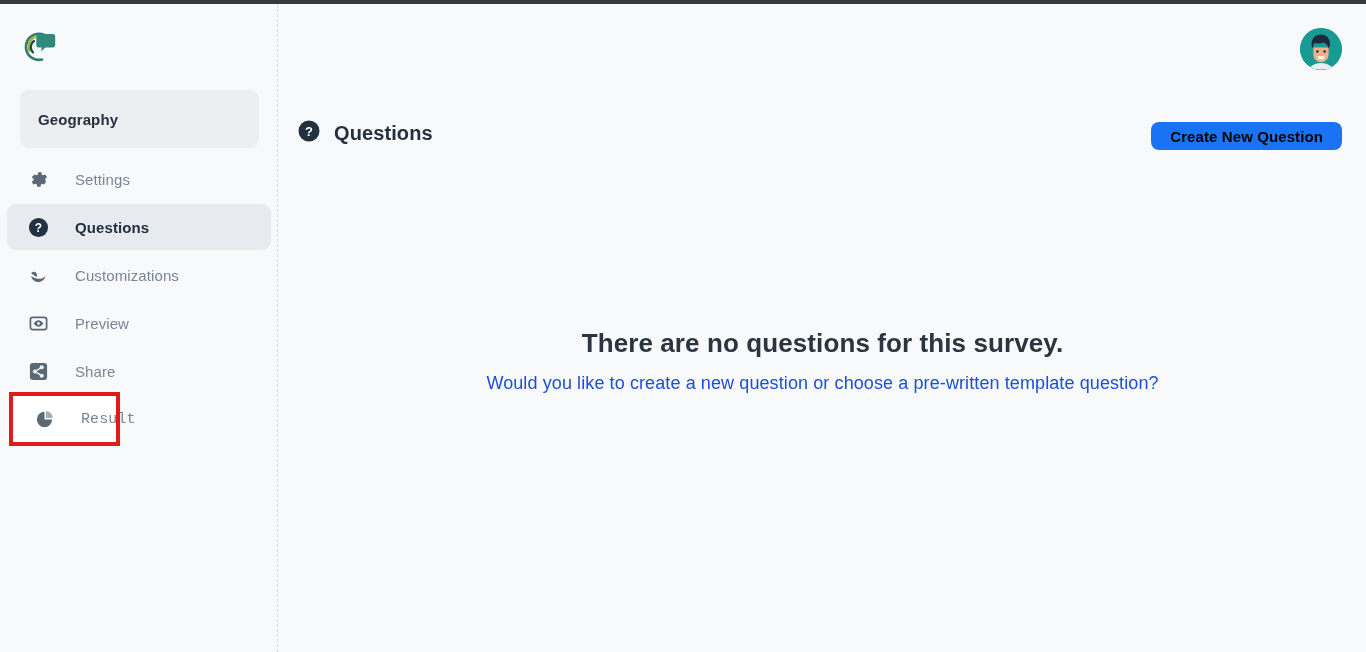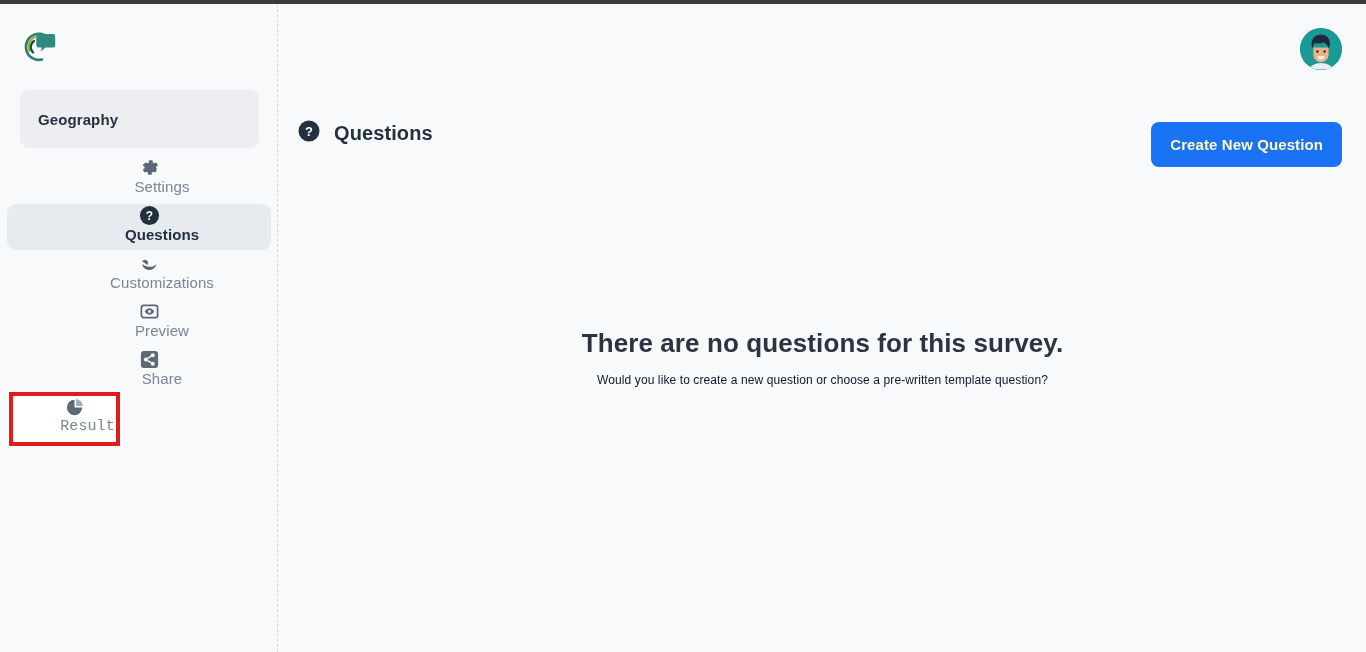--- a/index.html
+++ b/index.html
@@ -73,21 +73,20 @@
   }
   .nav-item {
     position: relative;
     display: flex;
     align-items: center;
     height: 46px;
     margin: 0 7px 2px 7px;
     padding-left: 20px;
     border-radius: 9px;
     box-sizing: border-box;
-    flex-direction: column;
   }
   .nav-item .nav-icon {
     width: 22px;
     height: 22px;
     display: flex;
     align-items: center;
     justify-content: center;
     flex: 0 0 22px;
   }
   .nav-label {
@@ -175,24 +174,24 @@
     margin-left: 14px;
     font-size: 20px;
     font-weight: 700;
     color: #22303f;
     letter-spacing: .1px;
   }
   .primary-btn {
     position: absolute;
     top: 6px;
     right: 0;
-    height: 45px;
+    height: 28px;
     padding: 0 19px;
     background: #1a73f5;
-    color: #fef9c3;
+    color: #000000;
     font-size: 15px;
     font-weight: 700;
     border: none;
     border-radius: 8px;
     cursor: pointer;
     letter-spacing: .1px;
     font-family: "Liberation Sans", sans-serif;
   }
   
   .empty {
@@ -203,22 +202,22 @@
     text-align: center;
   }
   .empty-title {
     font-size: 26px;
     color: #2b3440;
     font-weight: 700;
     letter-spacing: .1px;
   }
   .empty-sub {
     margin-top: 14px;
-    font-size: 12px;
-    color: #0f172a;
+    font-size: 18px;
+    color: #1d4ed8;
     letter-spacing: .1px;
     cursor: pointer;
   }
 </style>
 </head>
 <body>
 
 <div id="app">
 
   <div class="topbar"></div>

